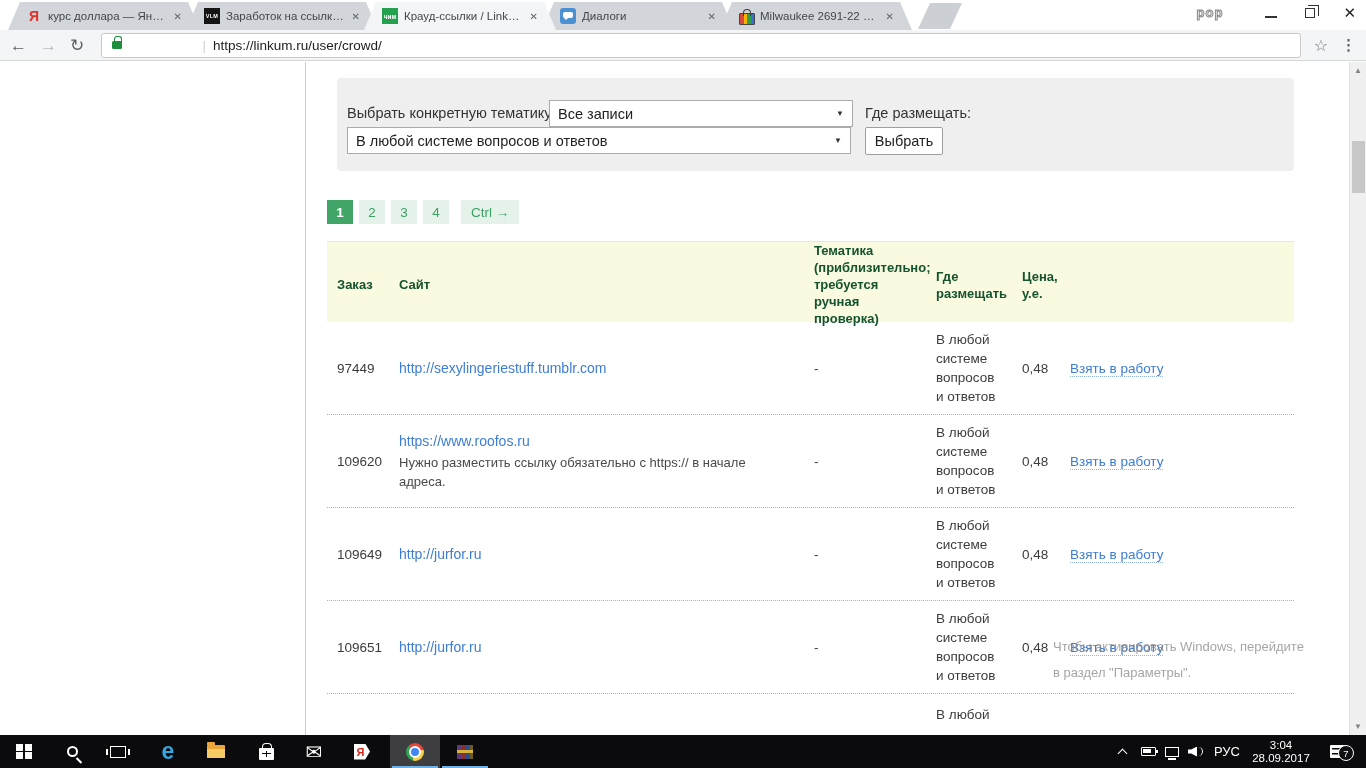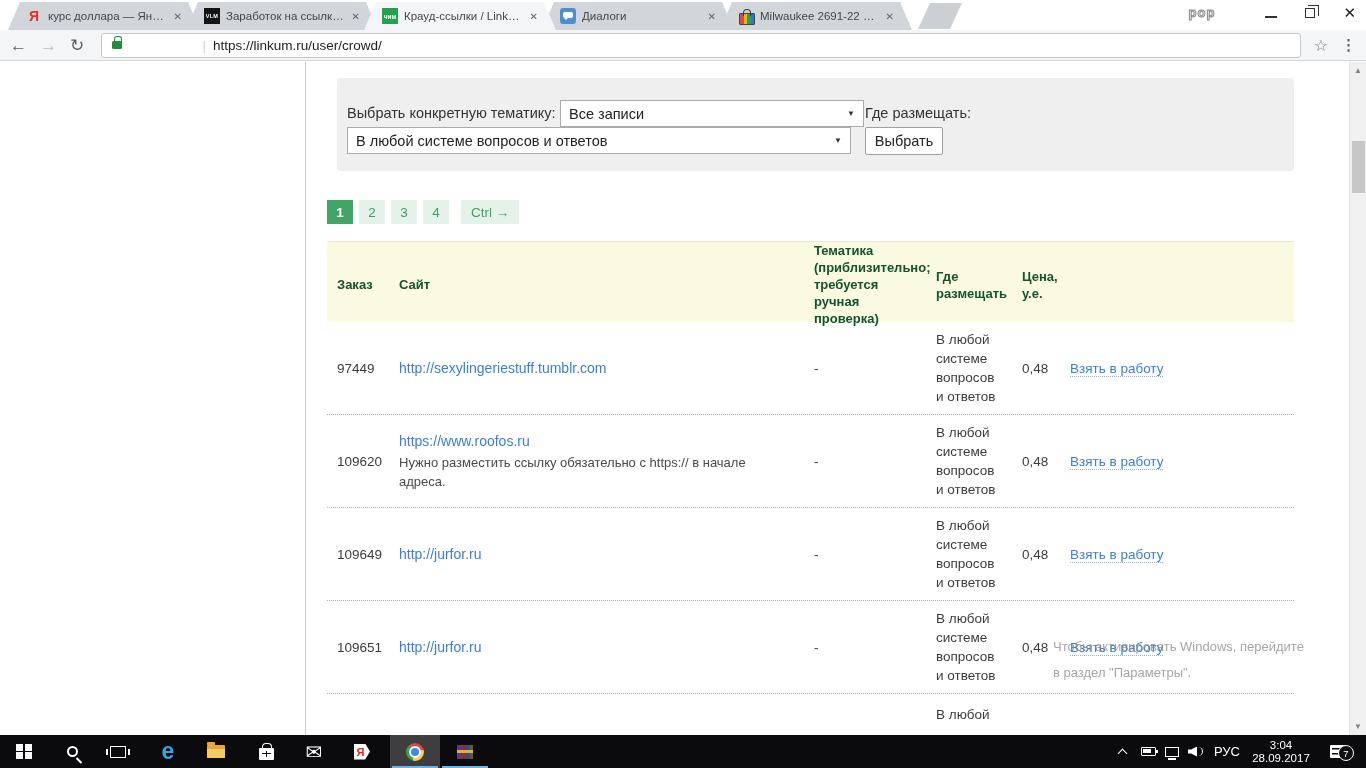--- a/index.html
+++ b/index.html
@@ -18,21 +18,21 @@
   .fav-linkum { background:#23a14c; color:#fff; font-size:6.5px; }
   .fav-dialogs { background:#4a90d2; border-radius:3px; position:relative; }
   .fav-dialogs::before { content:""; position:absolute; left:3px; top:4px; width:10px; height:6px; background:#fff; border-radius:2px; }
   .fav-dialogs::after { content:""; position:absolute; left:4px; top:10px; border:2px solid transparent; border-top-color:#fff; }
   .fav-shop { position:relative; }
   .fav-shop::before { content:""; position:absolute; left:1px; top:5px; width:14px; height:10px; border-radius:1px;
         background:linear-gradient(90deg,#d84a3c 0 25%,#f4b400 25% 50%,#2f9e44 50% 75%,#3b6fd4 75%); border:1px solid #444; }
   .fav-shop::after { content:""; position:absolute; left:5px; top:1px; width:6px; height:6px; border:1.5px solid #3c3c3c; border-bottom:none; border-radius:4px 4px 0 0; }
   .newtab { width:44px; height:26px; background:#ccd0d4; clip-path:polygon(12px 0,100% 0,calc(100% - 12px) 100%,0 100%); margin-left:20px; margin-bottom:1px; }
   .wincontrols { position:absolute; right:10px; top:5px; display:flex; align-items:center; gap:28px; z-index:20; }
-  .pop-label { font-size:13px; font-weight:bold; color:#f2f2f2; -webkit-text-stroke:1px #8a8a8a; letter-spacing:1px; margin-right:22px; }
+  .pop-label { font-size:13px; font-weight:bold; color:#f2f2f2; -webkit-text-stroke:1px #8a8a8a; letter-spacing:1px; margin-right:14px; }
   .btn-min { width:12px; height:2px; background:#333; margin-top:8px; }
   .btn-restore { width:10px; height:10px; border:1.3px solid #333; position:relative; background:#fff; }
   .btn-restore::before { content:""; position:absolute; top:-4px; left:2px; width:10px; height:10px; border:1.3px solid #333; border-bottom:none; border-left:none; }
   .btn-close { font-size:15px; color:#222; line-height:1; }
 
   .toolbar { height:31px; background:#f4f5f6; border-bottom:1px solid #d4d6d8; display:flex; align-items:center; padding:0 10px; gap:13px; }
   .nav-glyph { font-size:17px; color:#5a5e61; line-height:1; }
   .nav-glyph.disabled { color:#b9bcbe; }
   .urlfield { flex:1; height:25px; background:#fff; border:1px solid #c6c8ca; border-radius:3px; display:flex; align-items:center; padding:0 10px; gap:7px; margin-left:4px; }
   .lock { width:10px; height:8px; background:#1e8e3e; border-radius:1.5px; position:relative; flex:none; }
@@ -172,21 +172,21 @@
   </div>
   <span class="star">☆</span>
   <span class="dots">⋮</span>
 </div>
 
 <div class="page">
   <div class="v-divider"></div>
 
   <div class="filter-panel">
     <span class="f-label" style="left:10px; top:27px;">Выбрать конкретную тематику:</span>
-    <div class="sel" style="left:223px; top:22px; width:304px;">
+    <div class="sel" style="left:212px; top:22px; width:304px;">
       <span>Все записи</span>
       <span class="arrow">▼</span>
     </div>
     <span class="f-label" style="left:528px; top:27px;">Где размещать:</span>
     <div class="sel" style="left:10px; top:49px; width:504px;">
       <span>В любой системе вопросов и ответов</span>
       <span class="arrow">▼</span>
     </div>
     <div class="btn" style="left:528px; top:49px; width:78px;">Выбрать</div>
   </div>

